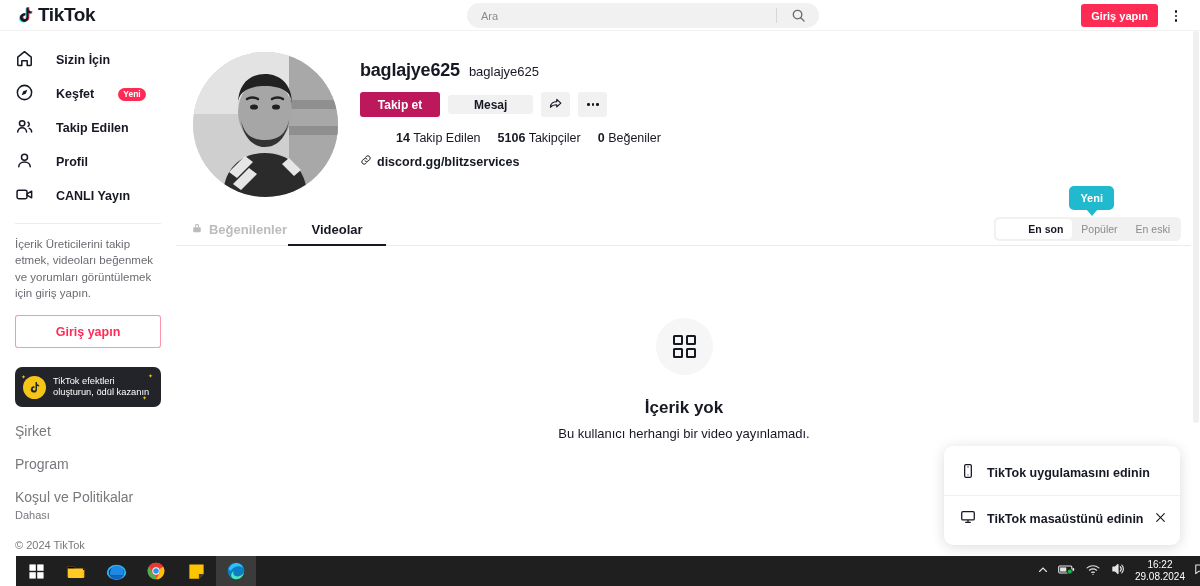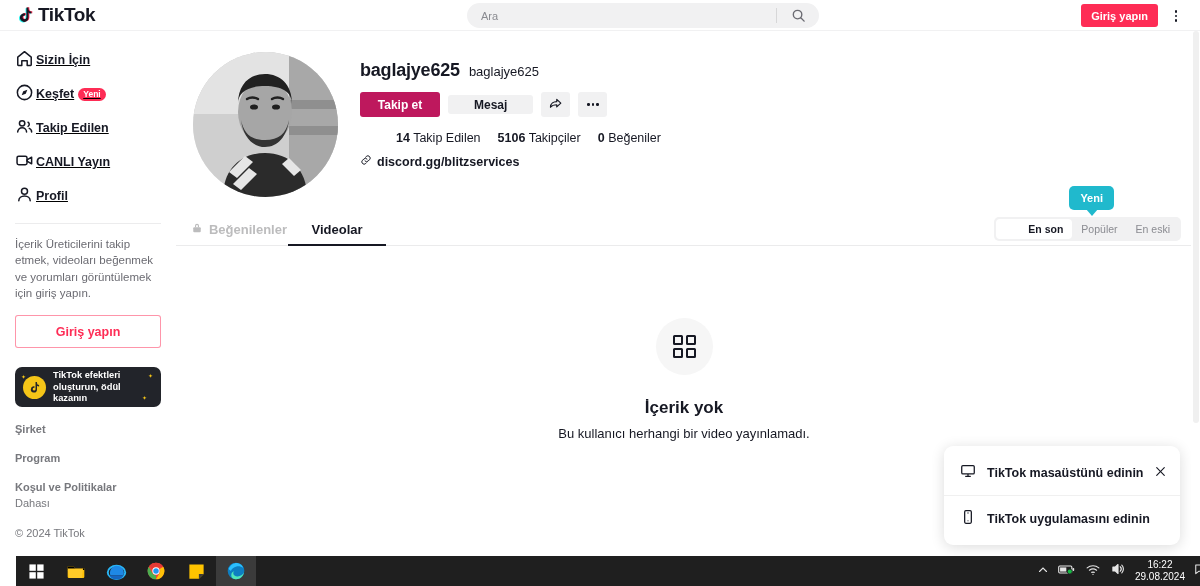--- a/index.html
+++ b/index.html
@@ -45,22 +45,22 @@
     gap: 2px; cursor: pointer;
   }
   .kebab i { width: 2.5px; height: 2.5px; background: #161823; border-radius: 50%; display: block; }
 
   
   .sidebar {
     position: absolute; top: 31px; left: 0; width: 176px; height: 525px;
     background: #fff; padding: 12px 0 0 0; overflow: hidden;
   }
   .nav-item {
-    display: flex; align-items: center; gap: 2px;
-    height: 34px; padding-left: 15px; cursor: pointer; text-decoration: underline;
+    display: flex; align-items: center; gap: 22px;
+    height: 34px; padding-left: 15px; cursor: pointer;
   }
   .nav-item .label { font-size: 12.5px; font-weight: 700; color: #161823; white-space: nowrap; }
   .badge-new {
     background: #fe2c55; color: #fff; font-size: 8.5px; font-weight: 700;
     border-radius: 8px; padding: 1.5px 5px; margin-left: 2px;
   }
   .divider { height: 1px; background: #ececed; margin: 10px 15px 0 15px; }
   .login-prompt {
     font-size: 11.5px; color: #6b6b72; line-height: 1.42;
     padding: 12px 22px 0 15px;
@@ -73,25 +73,25 @@
   }
   .promo {
     margin: 19px 15px 0 15px; width: 146px; height: 40px;
     background: #22242a; border-radius: 7px; overflow: hidden;
     display: flex; align-items: center; gap: 7px; padding: 0 8px; position: relative;
   }
   .promo-coin {
     width: 23px; height: 23px; border-radius: 50%; background: #f5c518;
     display: flex; align-items: center; justify-content: center; flex: 0 0 auto;
   }
-  .promo-text { font-size: 9.3px; font-weight: 700; color: #fff; line-height: 1.22; }
+  .promo-text { font-size: 9.3px; font-weight: 400; color: #fff; line-height: 1.22; }
   .promo .spark { position: absolute; color: #f5c518; font-size: 6px; }
   .footer-links { padding: 16px 15px 0 15px; }
   .footer-links .fl {
-    font-size: 11px; font-weight: 700; color: #77787d;
+    font-size: 14px; font-weight: 400; color: #77787d;
     margin-bottom: 17px; cursor: pointer; display: block;
   }
   .footer-links .fl.sub { font-weight: 400; font-size: 11px; margin-bottom: 14px; }
   .copyright { font-size: 11px; color: #77787d; }
 
   
   .main {
     position: absolute; top: 31px; left: 176px; width: 1016px; height: 525px;
     background: #fff; overflow: hidden;
   }
@@ -277,35 +277,35 @@
             <path d="M3.4 19c0-3.2 2.5-5.4 5.6-5.4s5.6 2.2 5.6 5.4" stroke-linecap="round"></path>
           <path d="M16.5 6.6a3 3 0 0 1 0 5.2M18 14.4c1.8.7 3 2.4 3 4.6" stroke-linecap="round"></path>
         </svg>
       </span>
       <span class="label">Takip Edilen</span>
     </div>
 
     <div class="nav-item">
       <span>
         <svg width="19" height="19" viewBox="0 0 24 24" fill="none" stroke="#161823" stroke-width="1.9">
-          <rect x="2.6" y="6.6" width="12.6" height="10.8" rx="2.2"></rect>
-          <path d="M15.2 11.2 21 7.8v8.4l-5.8-3.4z" stroke-linejoin="round"></path>
-        </svg>
-      </span>
-      <span class="label">CANLI Yayın</span>
+          <circle cx="12" cy="8" r="3.8"></circle>
+            <path d="M4.8 20c0-3.6 3.2-6.2 7.2-6.2s7.2 2.6 7.2 6.2" stroke-linecap="round"></path>
+        </svg>
+      </span>
+      <span class="label">Profil</span>
     </div>
 
     <div class="nav-item">
       <span>
         <svg width="19" height="19" viewBox="0 0 24 24" fill="none" stroke="#161823" stroke-width="1.9">
-          <circle cx="12" cy="8" r="3.8"></circle>
-            <path d="M4.8 20c0-3.6 3.2-6.2 7.2-6.2s7.2 2.6 7.2 6.2" stroke-linecap="round"></path>
-        </svg>
-      </span>
-      <span class="label">Profil</span>
+          <rect x="2.6" y="6.6" width="12.6" height="10.8" rx="2.2"></rect>
+          <path d="M15.2 11.2 21 7.8v8.4l-5.8-3.4z" stroke-linejoin="round"></path>
+        </svg>
+      </span>
+      <span class="label">CANLI Yayın</span>
     </div>
 
     <div class="divider"></div>
 
     <div class="login-prompt">İçerik Üreticilerini takip etmek, videoları beğenmek ve yorumları görüntülemek için giriş yapın.</div>
     <button class="sidebar-login">Giriş yapın</button>
 
     <div class="promo">
       <span class="spark" style="left:6px;top:6px;">✦</span>
       <span class="spark" style="right:8px;top:5px;">✦</span>
@@ -435,42 +435,42 @@
         </span>
       </div>
       <div class="empty-title">İçerik yok</div>
       <div class="empty-sub">Bu kullanıcı herhangi bir video yayınlamadı.</div>
     </div>
 
     <div class="popup">
       <div class="popup-row">
         <span>
           <svg width="16" height="16" viewBox="0 0 24 24" fill="none" stroke="#161823" stroke-width="1.9">
+            <rect x="7" y="2.6" width="10" height="18.8" rx="1.8"></rect>
+            <circle cx="12" cy="17.6" r="0.9" fill="#161823" stroke="none"></circle>
+            <line x1="12" y1="6" x2="12" y2="6.1" stroke-linecap="round"></line>
+          </svg>
+        </span>
+        <span>TikTok uygulamasını edinin</span>
+      </div>
+      <div class="popup-row">
+        <span>
+          <svg width="16" height="16" viewBox="0 0 24 24" fill="none" stroke="#161823" stroke-width="1.9">
             <rect x="2.6" y="4" width="18.8" height="12.4" rx="1.8"></rect>
             <line x1="8.5" y1="20" x2="15.5" y2="20" stroke-linecap="round"></line>
             <line x1="12" y1="16.4" x2="12" y2="20"></line>
           </svg>
         </span>
         <span>TikTok masaüstünü edinin</span>
         <span class="popup-close">
           <svg width="13" height="13" viewBox="0 0 24 24" stroke="#161823" stroke-width="2.1" stroke-linecap="round">
             <line x1="5" y1="5" x2="19" y2="19"></line>
               <line x1="19" y1="5" x2="5" y2="19"></line>
           </svg>
         </span>
-      </div>
-      <div class="popup-row">
-        <span>
-          <svg width="16" height="16" viewBox="0 0 24 24" fill="none" stroke="#161823" stroke-width="1.9">
-            <rect x="7" y="2.6" width="10" height="18.8" rx="1.8"></rect>
-            <circle cx="12" cy="17.6" r="0.9" fill="#161823" stroke="none"></circle>
-            <line x1="12" y1="6" x2="12" y2="6.1" stroke-linecap="round"></line>
-          </svg>
-        </span>
-        <span>TikTok uygulamasını edinin</span>
       </div>
     </div>
   </div>
 
   <div class="scrollbar">
     <div class="thumb"></div>
   </div>
 </div>
 
 <div class="taskbar">

